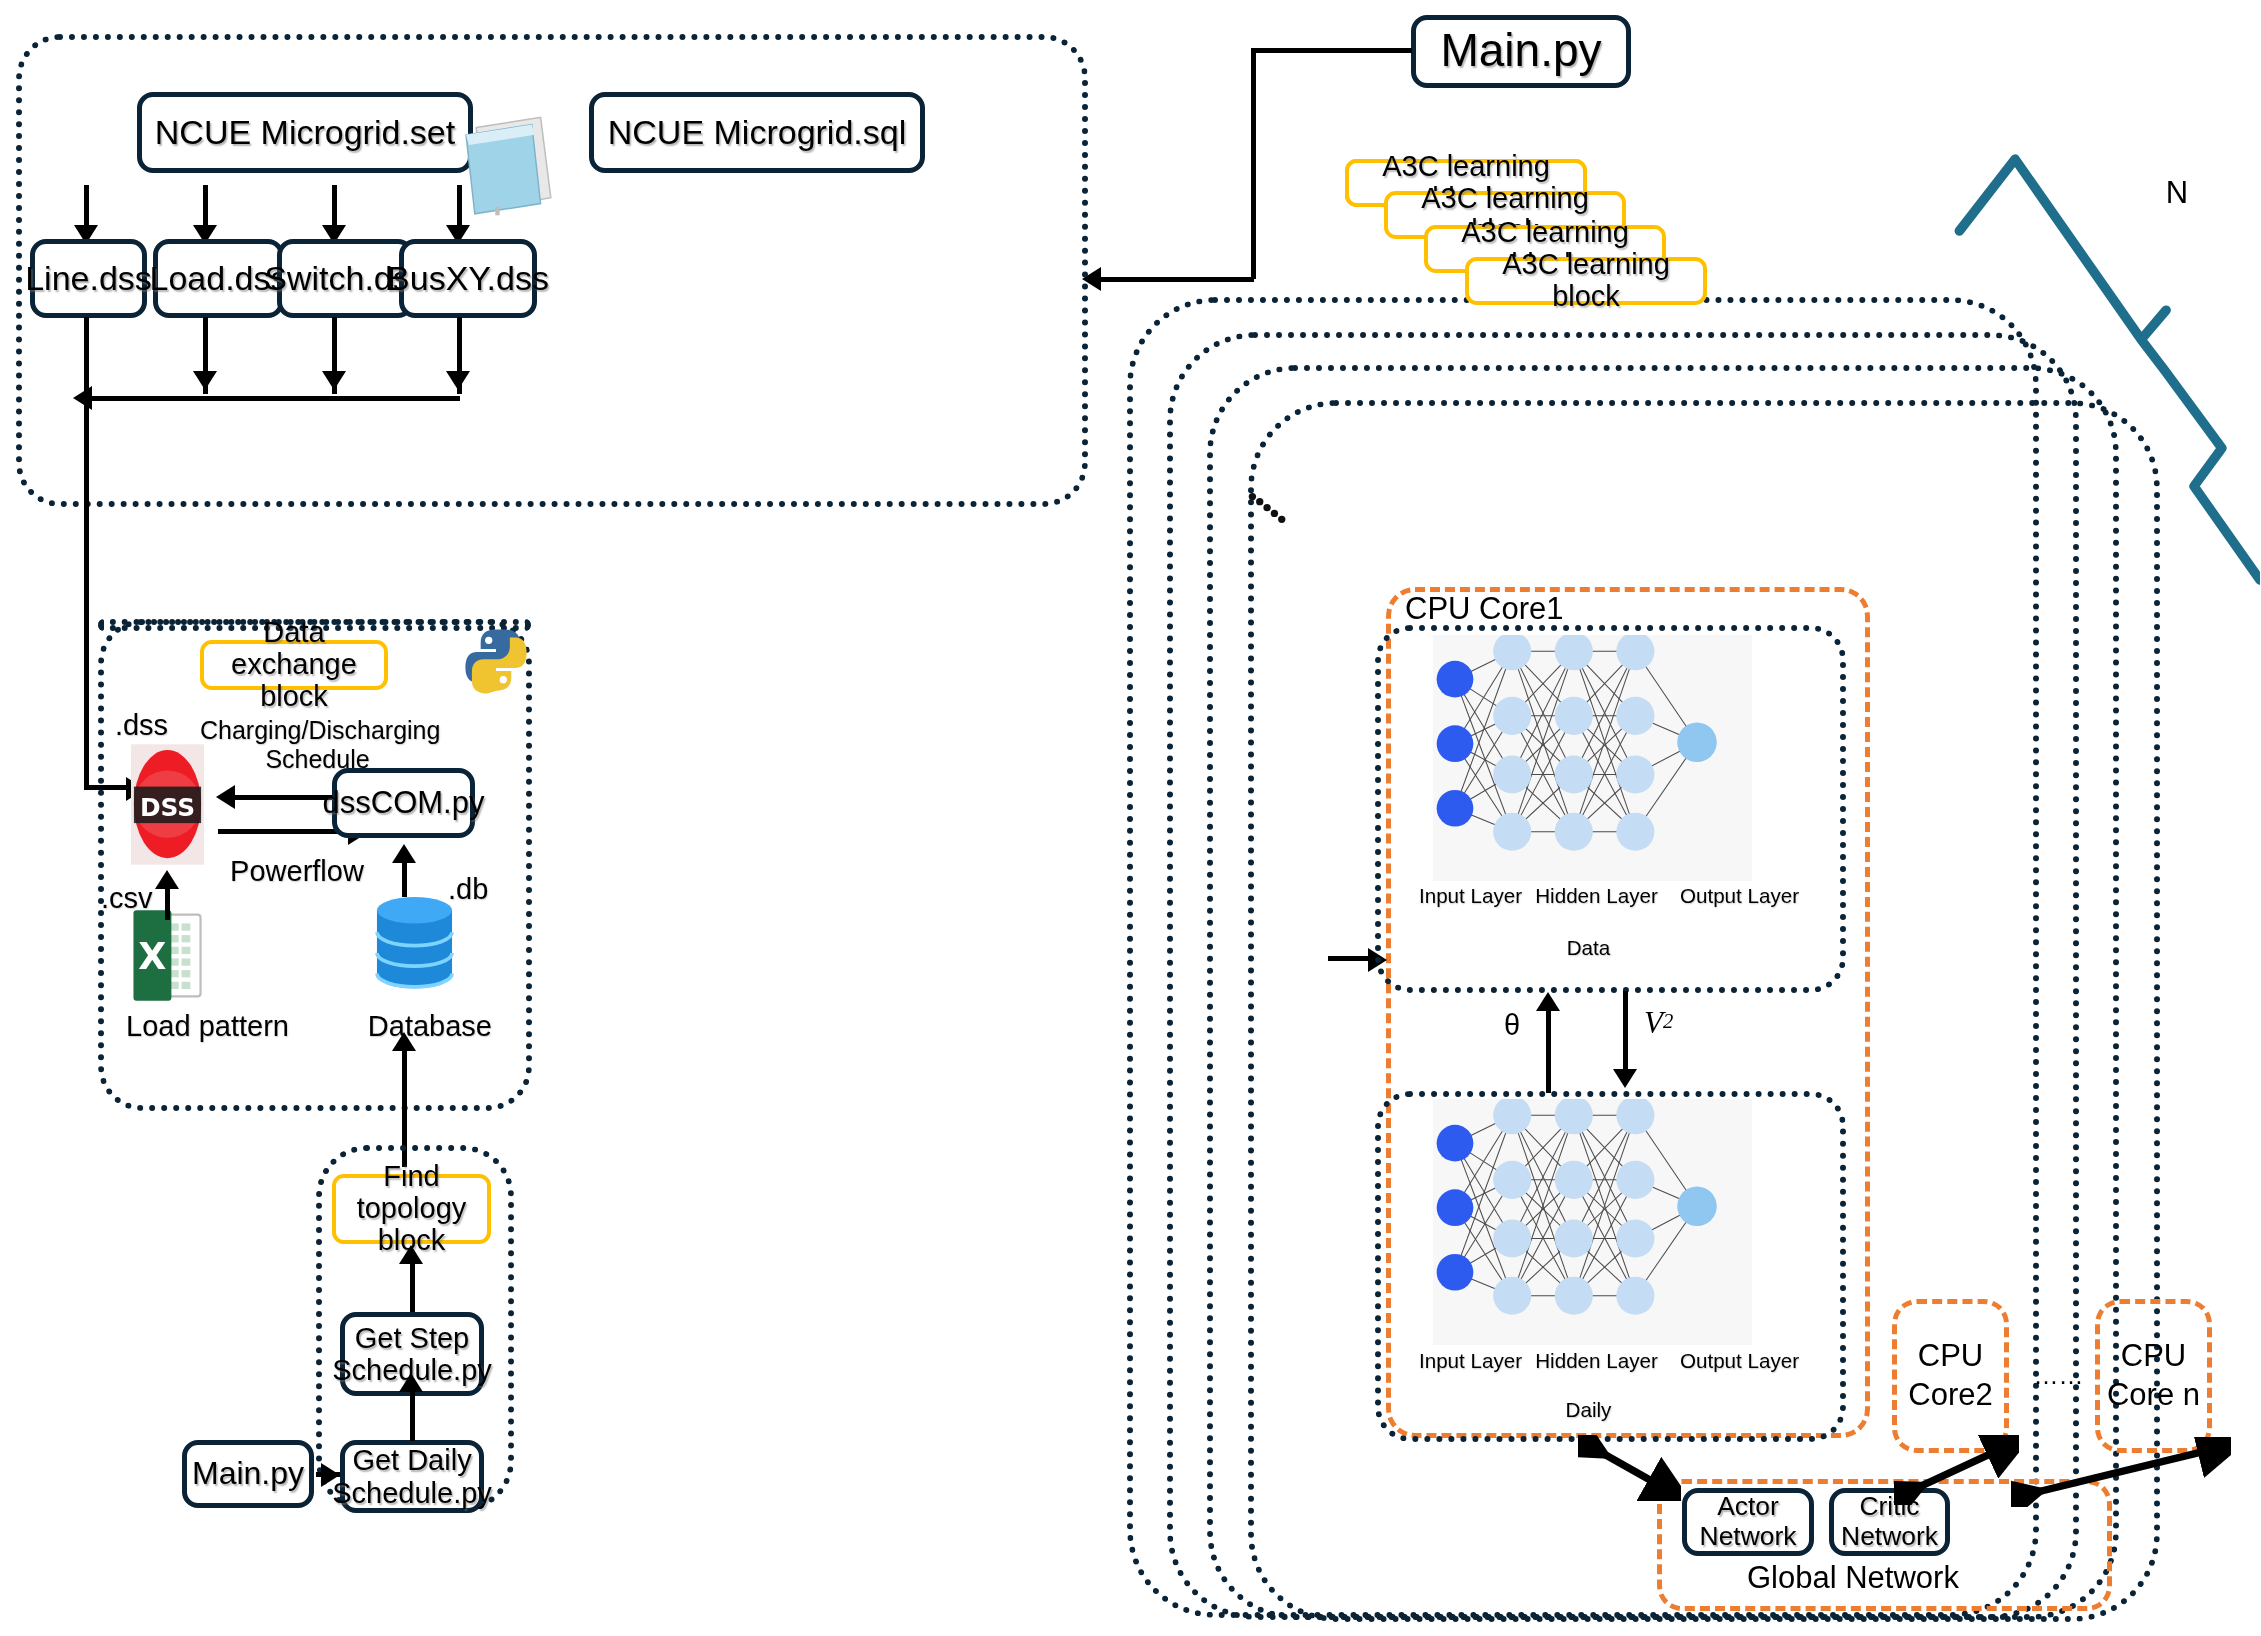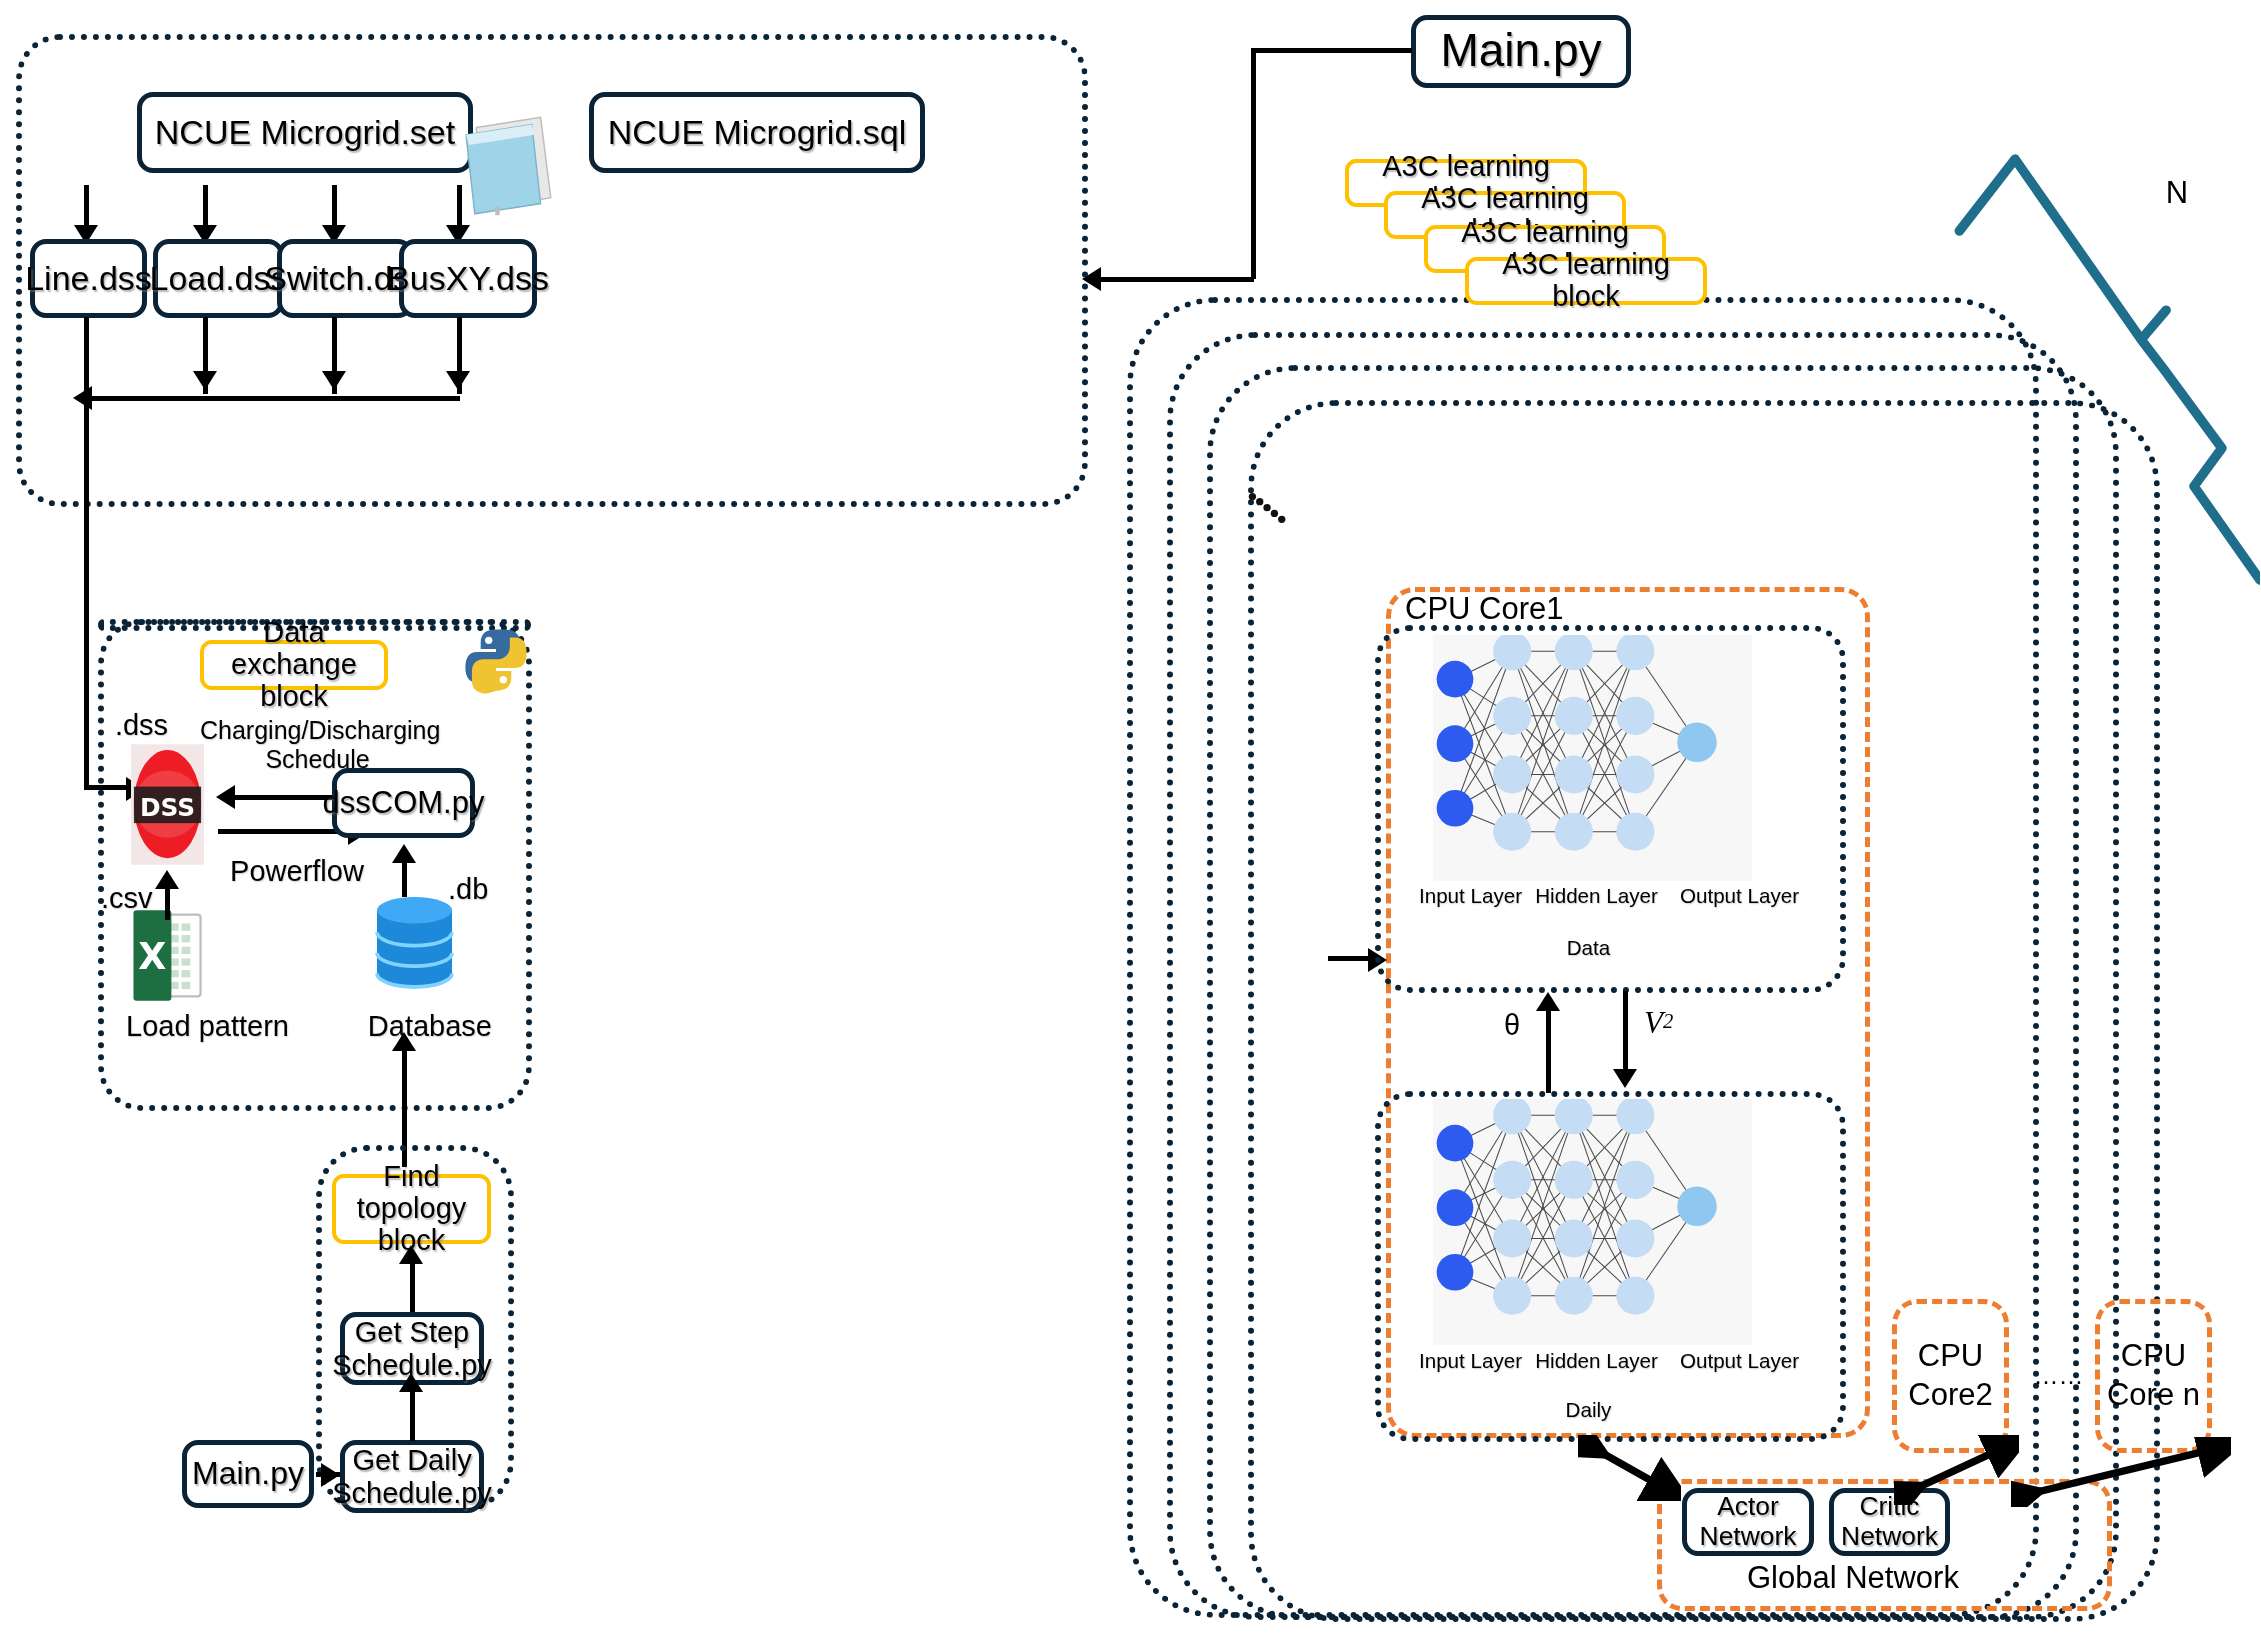--- a/index.html
+++ b/index.html
@@ -187,21 +187,21 @@
 
   <div class="abs plain" style="left:345px;top:1010px;width:147px;text-align:right;">Database</div>
 
   <div class="abs vline" style="left:402px;top:1050px;height:117px;"></div>
   <div class="abs arrow-u" style="left:392px;top:1032px;"></div>
 
   <div class="abs dotbox" style="left:316px;top:1145px;width:198px;height:367px;border-radius:51px;"></div>
 
   <div class="abs ylabel" style="left:332px;top:1174px;width:159px;height:70px;font-size:29px;">Find topology block</div>
 
-  <div class="abs nbox" style="left:340px;top:1312px;width:144px;height:73px;font-size:29px;">Get Step Schedule.py</div>
+  <div class="abs nbox" style="left:340px;top:1312px;width:144px;height:84px;font-size:29px;">Get Step Schedule.py</div>
 
   <div class="abs nbox" style="left:340px;top:1440px;width:144px;height:73px;font-size:29px;">Get Daily Schedule.py</div>
 
   <div class="abs vline" style="left:410px;top:1262px;height:50px;"></div>
   <div class="abs arrow-u" style="left:399px;top:1245px;"></div>
   <div class="abs vline" style="left:410px;top:1391px;height:50px;"></div>
   <div class="abs arrow-u" style="left:399px;top:1373px;"></div>
 
   <div class="abs nbox" style="left:182px;top:1440px;width:132px;height:68px;font-size:32px;">Main.py</div>
   <div class="abs hline" style="left:316px;top:1472px;width:23.5px;"></div>

